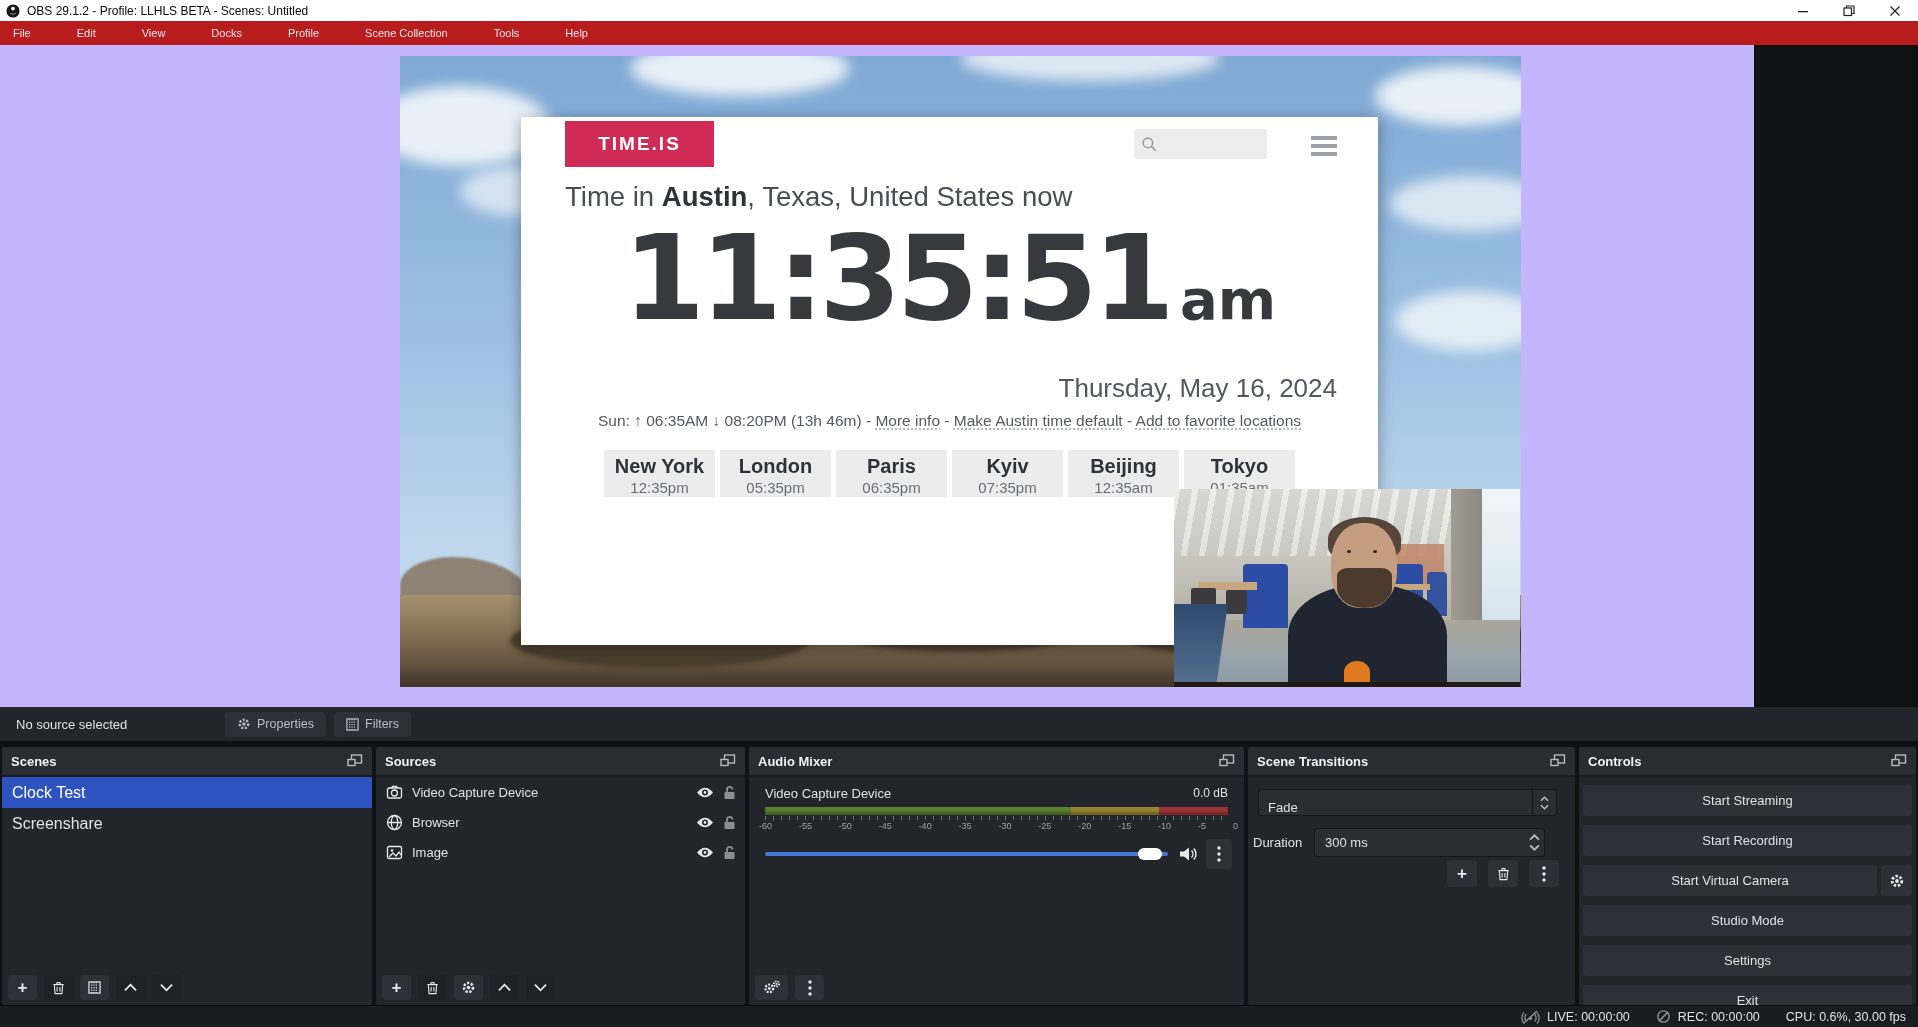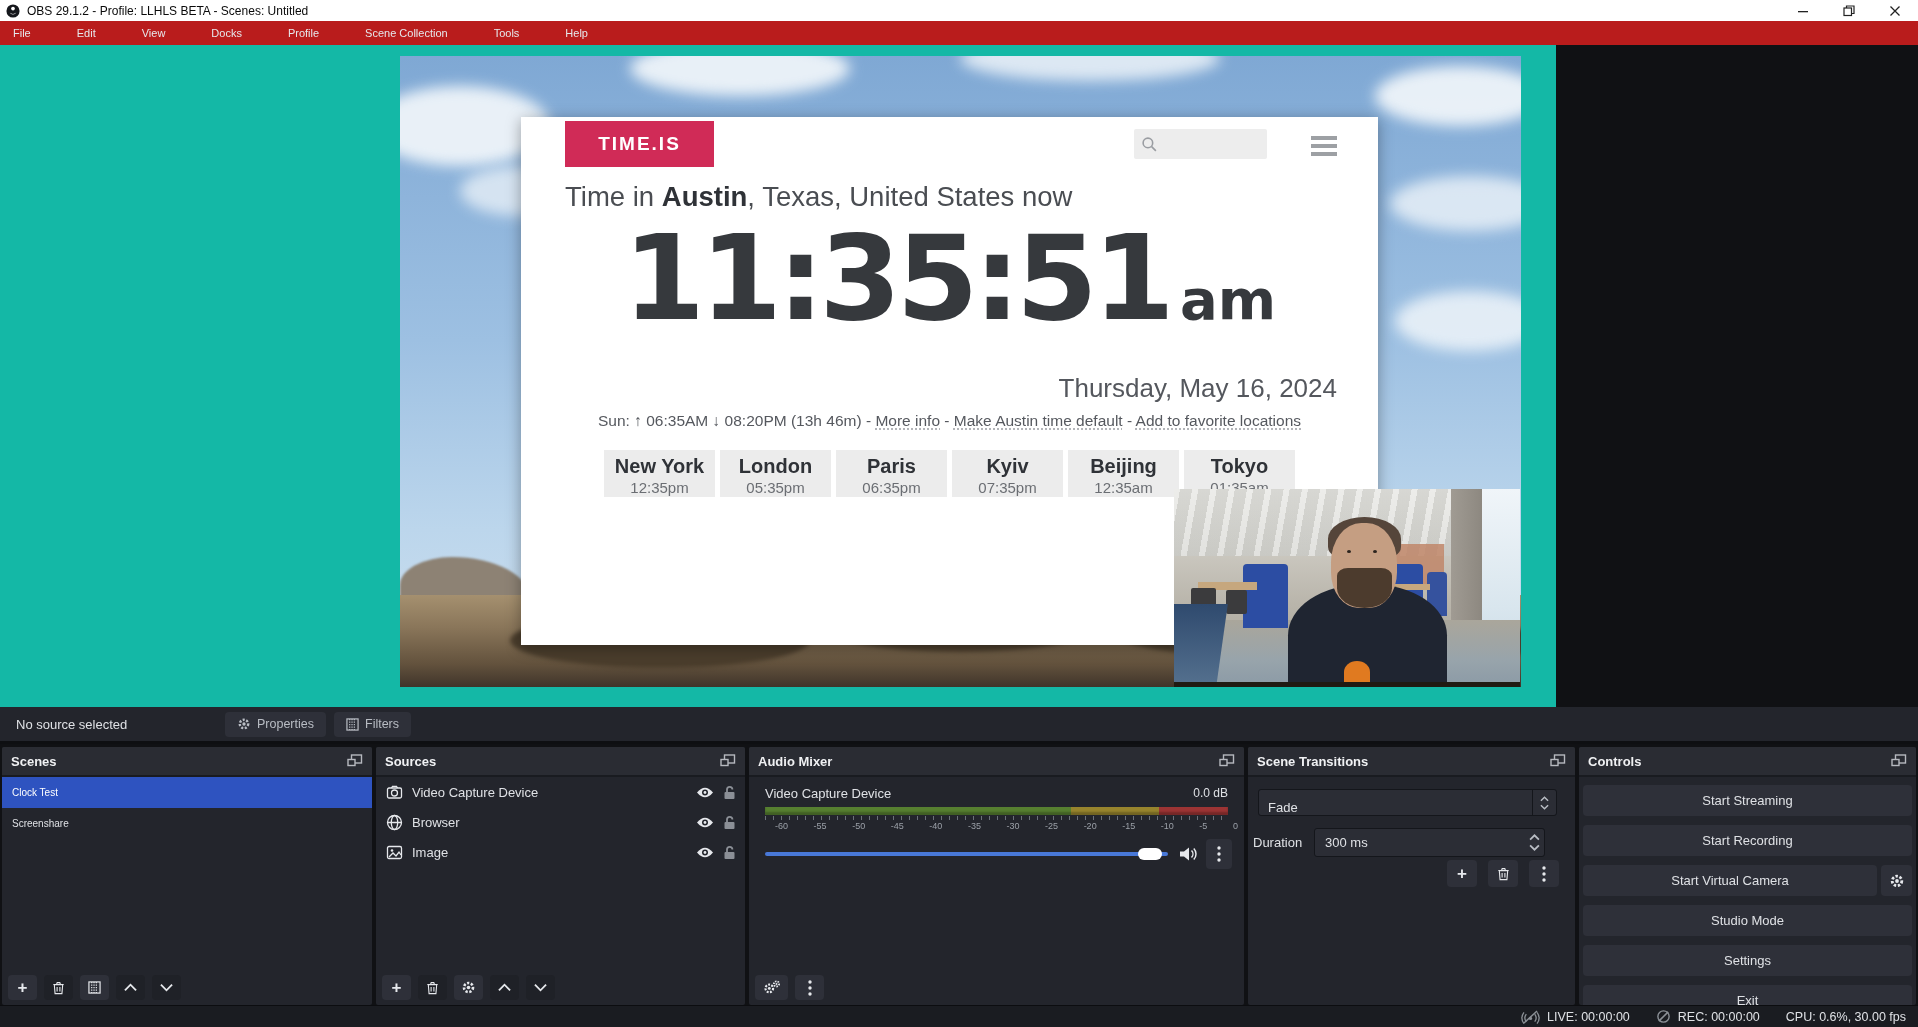--- a/index.html
+++ b/index.html
@@ -13,21 +13,21 @@
   .obs-logo { width:14px; height:14px; margin:0 7px 0 6px; }
   .winbtns { position:absolute; right:0; top:0; height:21px; display:flex; }
   .winbtn { width:46px; height:21px; display:flex; align-items:center; justify-content:center; color:#222; }
 
   
   .menubar { position:absolute; left:0; top:21px; width:1918px; height:24px; background:#b91c1c;
              display:flex; align-items:center; color:#e6e8ec; font-size:11px;gap:20px; }
   .menu-item { padding:0 13px; height:24px; display:flex; align-items:center; cursor:default; }
 
   
-  .mainarea { position:absolute; left:0; top:45px; width:1556px; height:662px; background:#14b8a6; }
+  .mainarea { position:absolute; left:0; top:45px; width:1754px; height:662px; background:#c4b5fd; }
   .canvas { position:absolute; left:400px; top:11px; width:1121px; height:631px; overflow:hidden;
             background:linear-gradient(180deg,#7fa8d4 0%, #9dc0e2 45%, #bcd6ec 75%, #cfe0ef 100%); }
   .cloud { position:absolute; background:#f4f8fb; border-radius:50%; filter:blur(7px); opacity:.9; }
   .desert { position:absolute; left:0; bottom:0; width:100%; height:92px;
             background:linear-gradient(180deg,#a5906f 0%, #8a765a 35%, #63523d 75%, #3f342a 100%); }
   .hill { position:absolute; background:#4a3d2c; border-radius:50%; filter:blur(2px); }
   .mountain-left { position:absolute; left:0; bottom:60px; width:130px; height:70px; background:#8d8274;
                    border-radius:40% 60% 0 0; filter:blur(1px); }
 
   
@@ -105,42 +105,42 @@
   .panel { position:absolute; top:0; height:258px; background:#23252c; border-radius:2px; overflow:hidden; }
   .panel-header { height:30px; background:#2a2c33; display:flex; align-items:center; justify-content:space-between;
                   padding:0 9px; color:#f0f1f3; font-size:13px; font-weight:bold; border-bottom:2px solid #191b20; }
   .popout { width:16px; height:14px; opacity:.85; }
   .p-scenes { left:2px; width:370px; }
   .p-sources { left:376px; width:369px; }
   .p-audio { left:749px; width:495px; }
   .p-trans { left:1248px; width:327px; }
   .p-controls { left:1579px; width:337px; }
 
-  .scene-row { height:31px; display:flex; align-items:center; padding-left:10px; font-size:10px; color:#dfe1e5; }
+  .scene-row { height:31px; display:flex; align-items:center; padding-left:10px; font-size:16px; color:#dfe1e5; }
   .scene-row.selected { background:#2e53c0; color:#fff; }
 
   .source-row { height:30px; display:flex; align-items:center; padding:0 9px 0 10px; font-size:13px; color:#dfe1e5; gap:9px; }
   .source-row .grow { flex:1; }
   .src-ic { width:17px; height:17px; flex:none; }
 
   .panel-footer { position:absolute; left:6px; bottom:5px; display:flex; gap:7px; }
   .tool-btn { width:29px; height:25px; border-radius:4px; background:#2e3039; border:none;
               display:flex; align-items:center; justify-content:center; color:#e6e8ec; }
   .tool-btn.dim { background:#1f2127; }
 
   
   .mix-name-row { display:flex; justify-content:space-between; padding:9px 16px 4px 16px; font-size:13px; color:#dfe1e5; }
   .mix-db { font-size:12px; }
   .meter { position:absolute; left:16px; right:16px; top:60px; height:8px;
            background:linear-gradient(90deg,#567f30 0%, #567f30 66%, #97842d 66%, #97842d 85%, #9c3434 85%, #9c3434 100%);
            box-shadow:inset 0 -3px 2px rgba(0,0,0,.25); }
   .meter-ticks { position:absolute; left:16px; right:16px; top:69px; height:4px;
                  background:repeating-linear-gradient(90deg,#6c717a 0 1px, transparent 1px 8px); }
   .meter-labels { position:absolute; left:10px; right:6px; top:74px; display:flex; justify-content:space-between;
-                  font-size:9px; color:#9ba0a8;margin-left:16px; }
+                  font-size:9px; color:#9ba0a8; }
   .vol-row { position:absolute; left:16px; right:12px; top:96px; height:22px; display:flex; align-items:center; }
   .vol-track { position:relative; flex:1; height:4px; background:#4878d8; border-radius:2px; margin-right:10px; }
   .vol-handle { position:absolute; right:6px; top:-4px; width:24px; height:12px; background:#fff; border-radius:6px; }
   .vol-speaker { width:20px; height:18px; margin-right:8px; }
   .kebab-btn { width:26px; height:30px; background:#2e3039; border-radius:4px; border:none;
                display:flex; align-items:center; justify-content:center; }
 
   
   .trans-select { position:absolute; left:10px; top:42px; width:299px; height:27px; background:#2b2d35;
                   border:1px solid #14161b; border-radius:3px; display:flex; align-items:flex-end;

